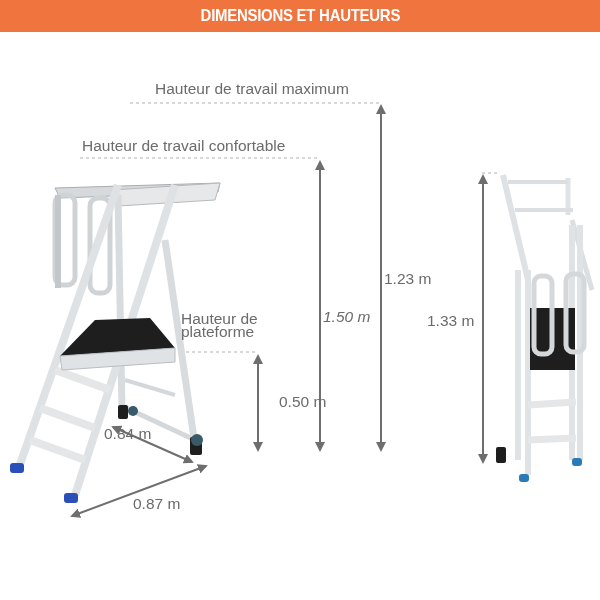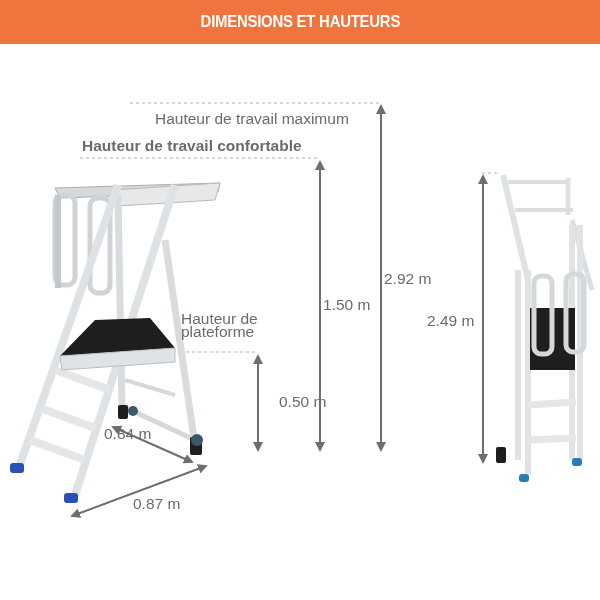--- a/index.html
+++ b/index.html
@@ -1,17 +1,17 @@
 <!DOCTYPE html>
 <html><head>
 <meta charset="utf-8">
 <style>
   html,body{margin:0;padding:0;background:#fff;}
   body{width:600px;height:600px;position:relative;overflow:hidden;font-family:"Liberation Sans",sans-serif;}
-  .banner{position:absolute;left:0;top:0;width:600px;height:44px;background:#ef743e;display:flex;align-items:center;justify-content:center;}
+  .banner{position:absolute;left:0;top:0;width:600px;height:32px;background:#ef743e;display:flex;align-items:center;justify-content:center;}
   .banner span{color:#fff;font-family:"Liberation Sans",sans-serif;font-weight:bold;font-size:17px;letter-spacing:-0.3px;transform:scaleX(0.88);display:inline-block;}
   .lbl{position:absolute;color:#6b6b6b;font-size:15.5px;white-space:nowrap;font-family:"Liberation Sans",sans-serif;}
   svg.art{position:absolute;left:0;top:0;}
 </style>
 </head>
 <body>
 
 <div class="banner">
   <span>DIMENSIONS ET HAUTEURS</span>
 </div>
@@ -87,23 +87,23 @@
     <rect x="534" y="276" width="18" height="78" rx="7" fill="none" stroke="#d5d8db" stroke-width="5"></rect>
     <rect x="566" y="274" width="18" height="78" rx="7" fill="none" stroke="#d5d8db" stroke-width="5"></rect>
     <line x1="528" y1="405" x2="576" y2="402" stroke="#e4e6e8" stroke-width="7"></line>
     <line x1="528" y1="440" x2="576" y2="438" stroke="#e4e6e8" stroke-width="7"></line>
     <rect x="496" y="447" width="10" height="16" rx="2" fill="#1e1e1e"></rect>
     <rect x="519" y="474" width="10" height="8" rx="3" fill="#2a7ab8"></rect>
     <rect x="572" y="458" width="10" height="8" rx="3" fill="#2a7ab8"></rect>
   </g>
 </svg>
 
-<div class="lbl" style="left:155px;top:80px;margin-top:30px;">Hauteur de travail maximum</div>
-<div class="lbl" style="left:82px;top:137px;font-weight:bold;">Hauteur de travail confortable</div>
+<div class="lbl" style="left:155px;top:80px;">Hauteur de travail maximum</div>
+<div class="lbl" style="left:82px;top:137px;">Hauteur de travail confortable</div>
 <div class="lbl" style="left:181px;top:310px;text-align:right;">Hauteur de</div>
 <div class="lbl" style="left:181px;top:323px;">plateforme</div>
 
 <div class="lbl" style="left:279px;top:393px;">0.50 m</div>
-<div class="lbl" style="left:323px;top:296px;">1.50 m</div>
-<div class="lbl" style="left:384px;top:270px;">2.92 m</div>
-<div class="lbl" style="left:427px;top:312px;">2.49 m</div>
+<div class="lbl" style="left:323px;top:308px;font-style:italic;">1.50 m</div>
+<div class="lbl" style="left:384px;top:270px;">1.23 m</div>
+<div class="lbl" style="left:427px;top:312px;">1.33 m</div>
 <div class="lbl" style="left:104px;top:425px;">0.84 m</div>
 <div class="lbl" style="left:133px;top:495px;">0.87 m</div>
 
 </body></html>

